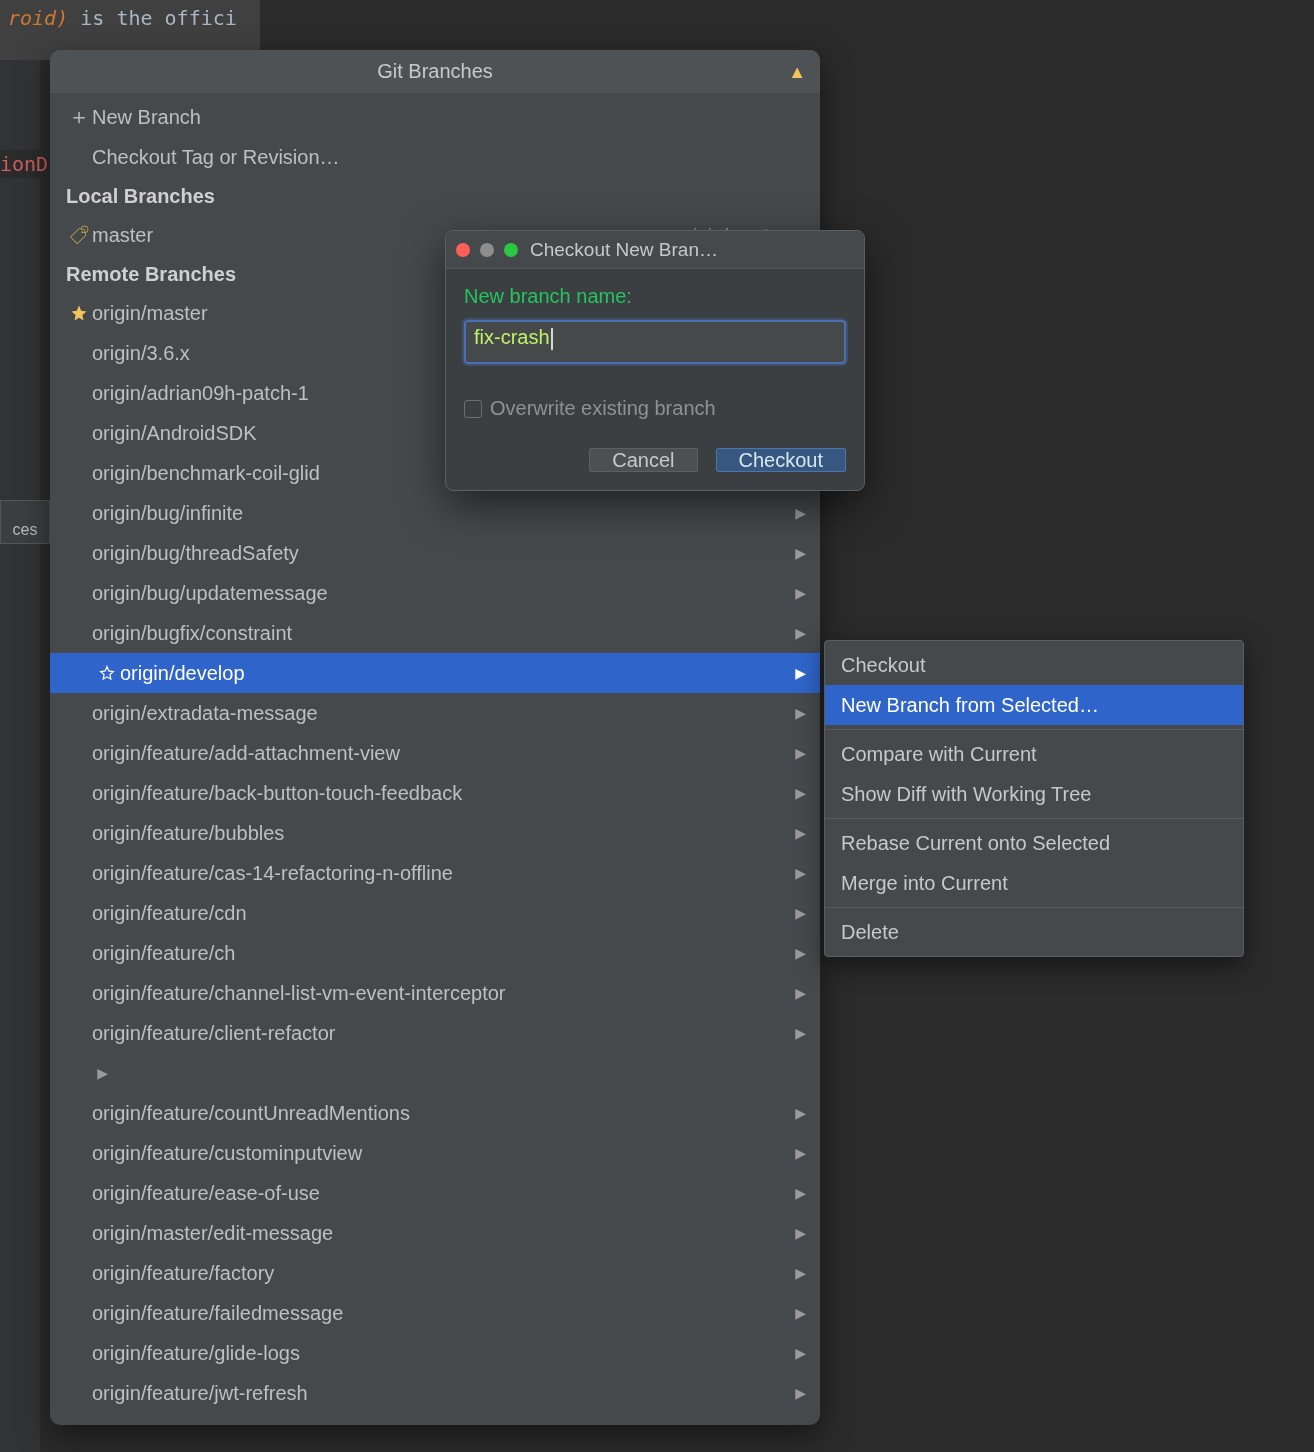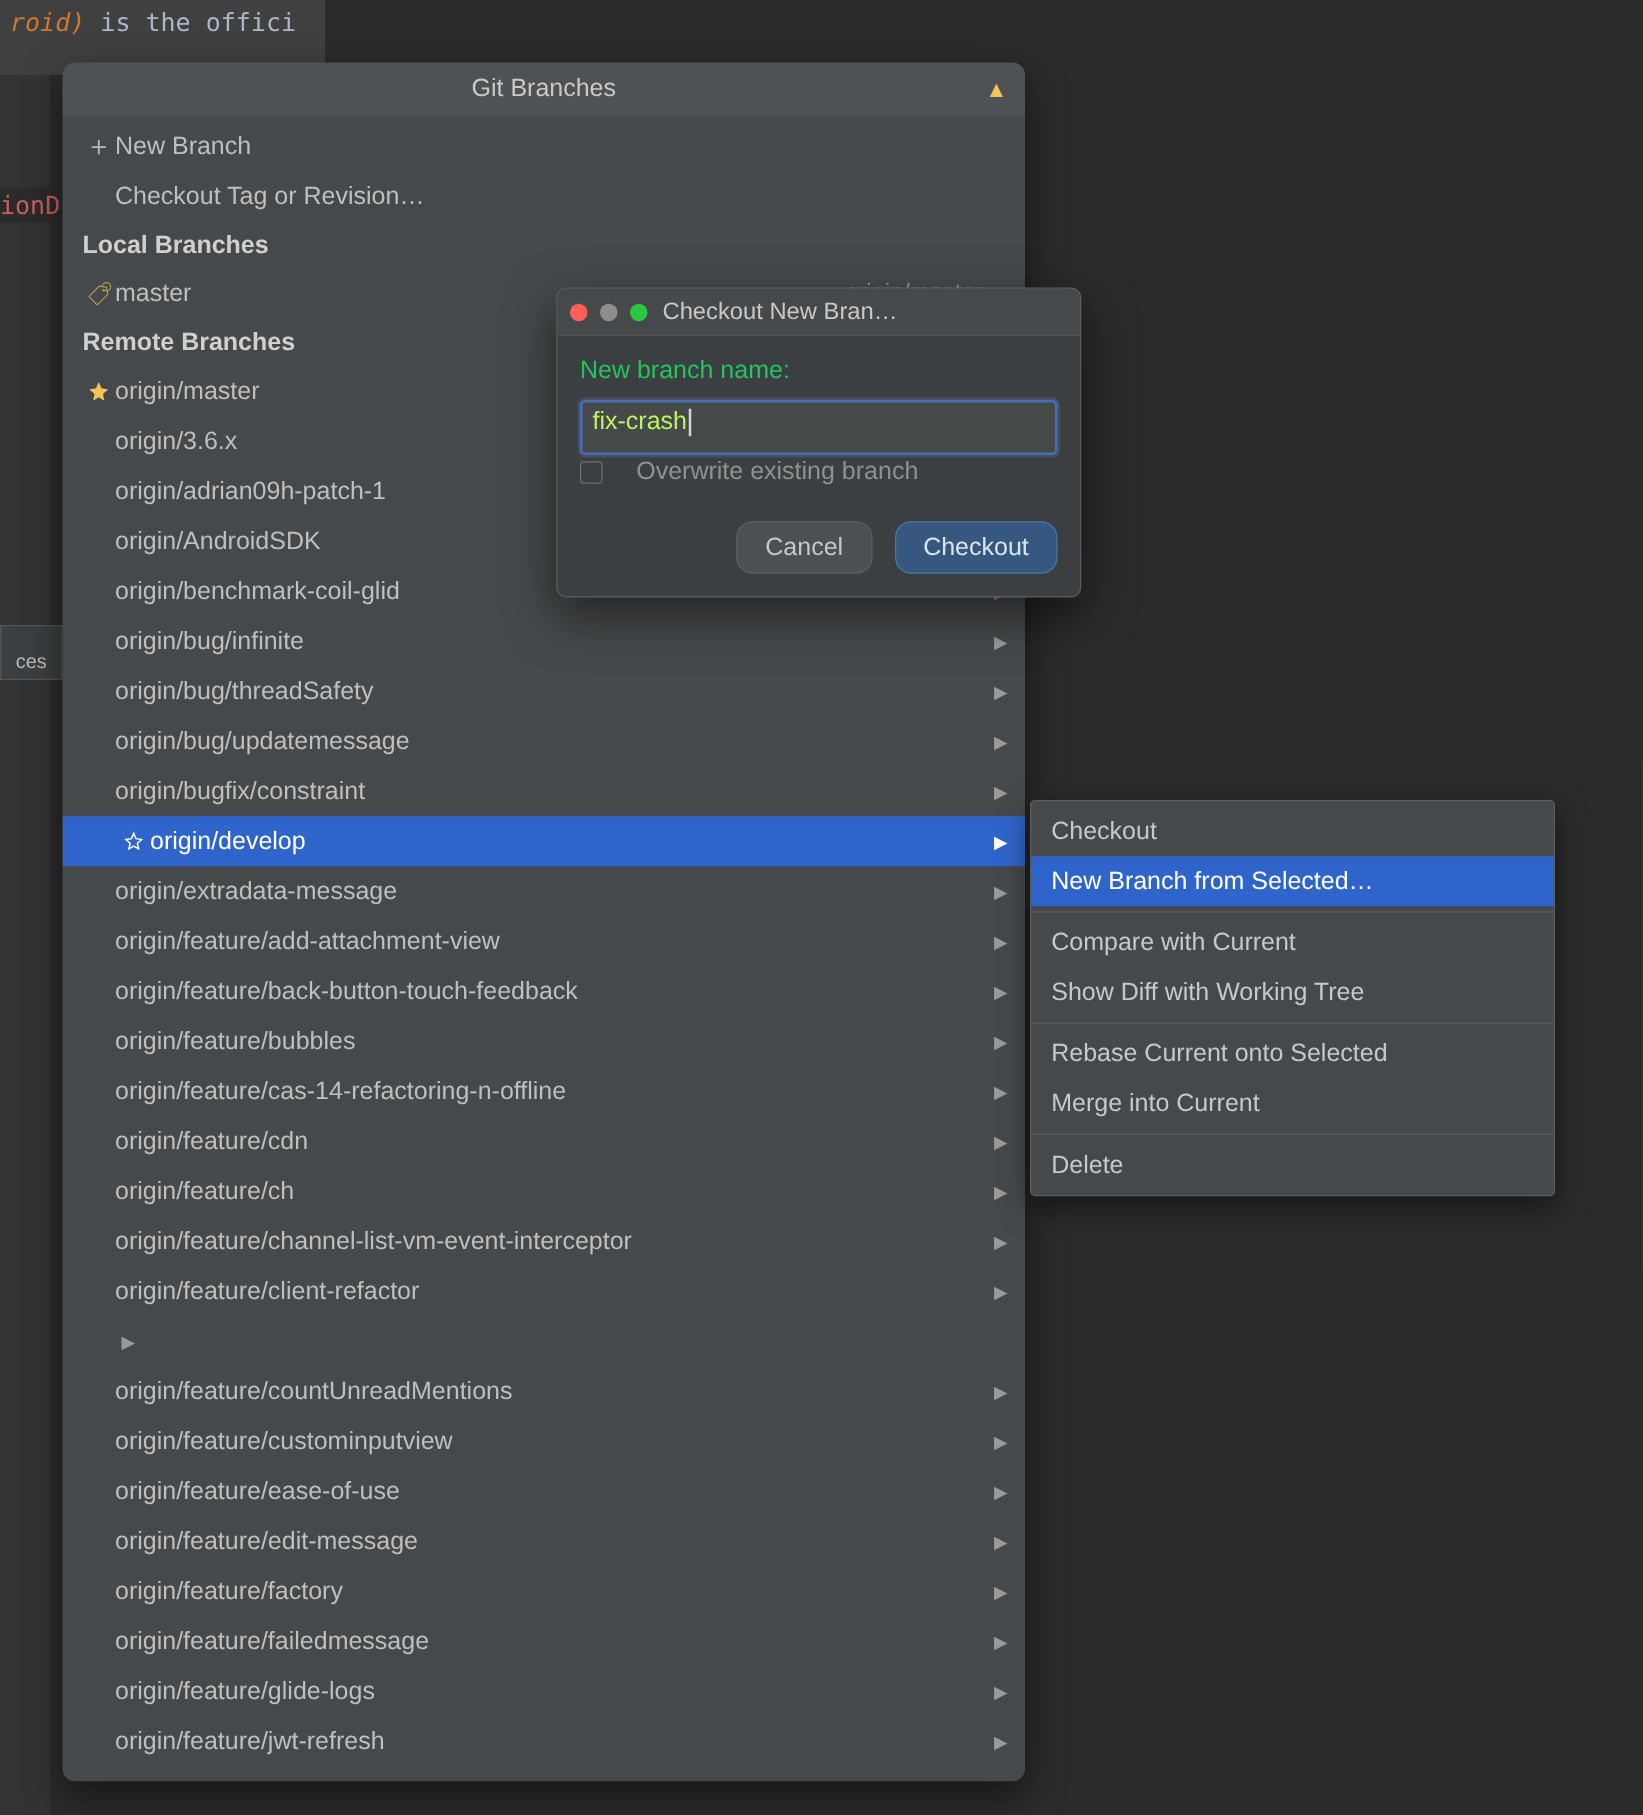--- a/index.html
+++ b/index.html
@@ -162,24 +162,24 @@
     width: 100%; height: 44px;
     background:#45494a;
     border: 2px solid #4a6fb3;
     border-radius: 4px;
     color: #bef264;
     font-size: 20px;
     padding: 4px 8px;
     outline: 2px solid rgba(74,111,179,.35);
   }
   .cursor-bar { display:inline-block; width:2px; height:22px; background:#d6d6d6; vertical-align:middle; margin-left:1px;}
-  .checkbox-row { display:flex; align-items:center; gap:27px; margin-top:2px; color:#8f9192;}
+  .checkbox-row { display:flex; align-items:center; gap:8px; margin-top:33px; color:#8f9192;}
   .checkbox { width:18px; height:18px; border:1.5px solid #6c6f71; border-radius:3px; background:#3c3f41;}
   .dialog-buttons { display:flex; justify-content:flex-end; gap:18px; margin-top:28px;}
-  .btn { height:42px; padding: 0 22px; border-radius:13px; font-size:20px; display:flex; align-items:center; }
+  .btn { height:24px; padding: 0 22px; border-radius:2px; font-size:20px; display:flex; align-items:center; }
   .btn-secondary { background:#4c5052; color:#c8c8c8; border:1px solid #5d6062;}
   .btn-primary { background:#365880; color:#d9e6f2; border:1px solid #4a77a8;}
 </style>
 </head>
 <body>
 
 <div class="bg-editor">
   <span class="kw">roid)</span><span> is the offici</span>
 </div>
 <div class="bg-sidebar"></div>
@@ -333,21 +333,21 @@
         <span class="label">origin/feature/custominputview</span>
         <span class="chevron">▶</span>
       </div>
       <div class="row ">
         <span class="icon-slot"></span>
         <span class="label">origin/feature/ease-of-use</span>
         <span class="chevron">▶</span>
       </div>
       <div class="row ">
         <span class="icon-slot"></span>
-        <span class="label">origin/feature/edit-message</span>
+        <span class="label">origin/master/edit-message</span>
         <span class="chevron">▶</span>
       </div>
       <div class="row ">
         <span class="icon-slot"></span>
         <span class="label">origin/feature/factory</span>
         <span class="chevron">▶</span>
       </div>
       <div class="row ">
         <span class="icon-slot"></span>
         <span class="label">origin/feature/failedmessage</span>

